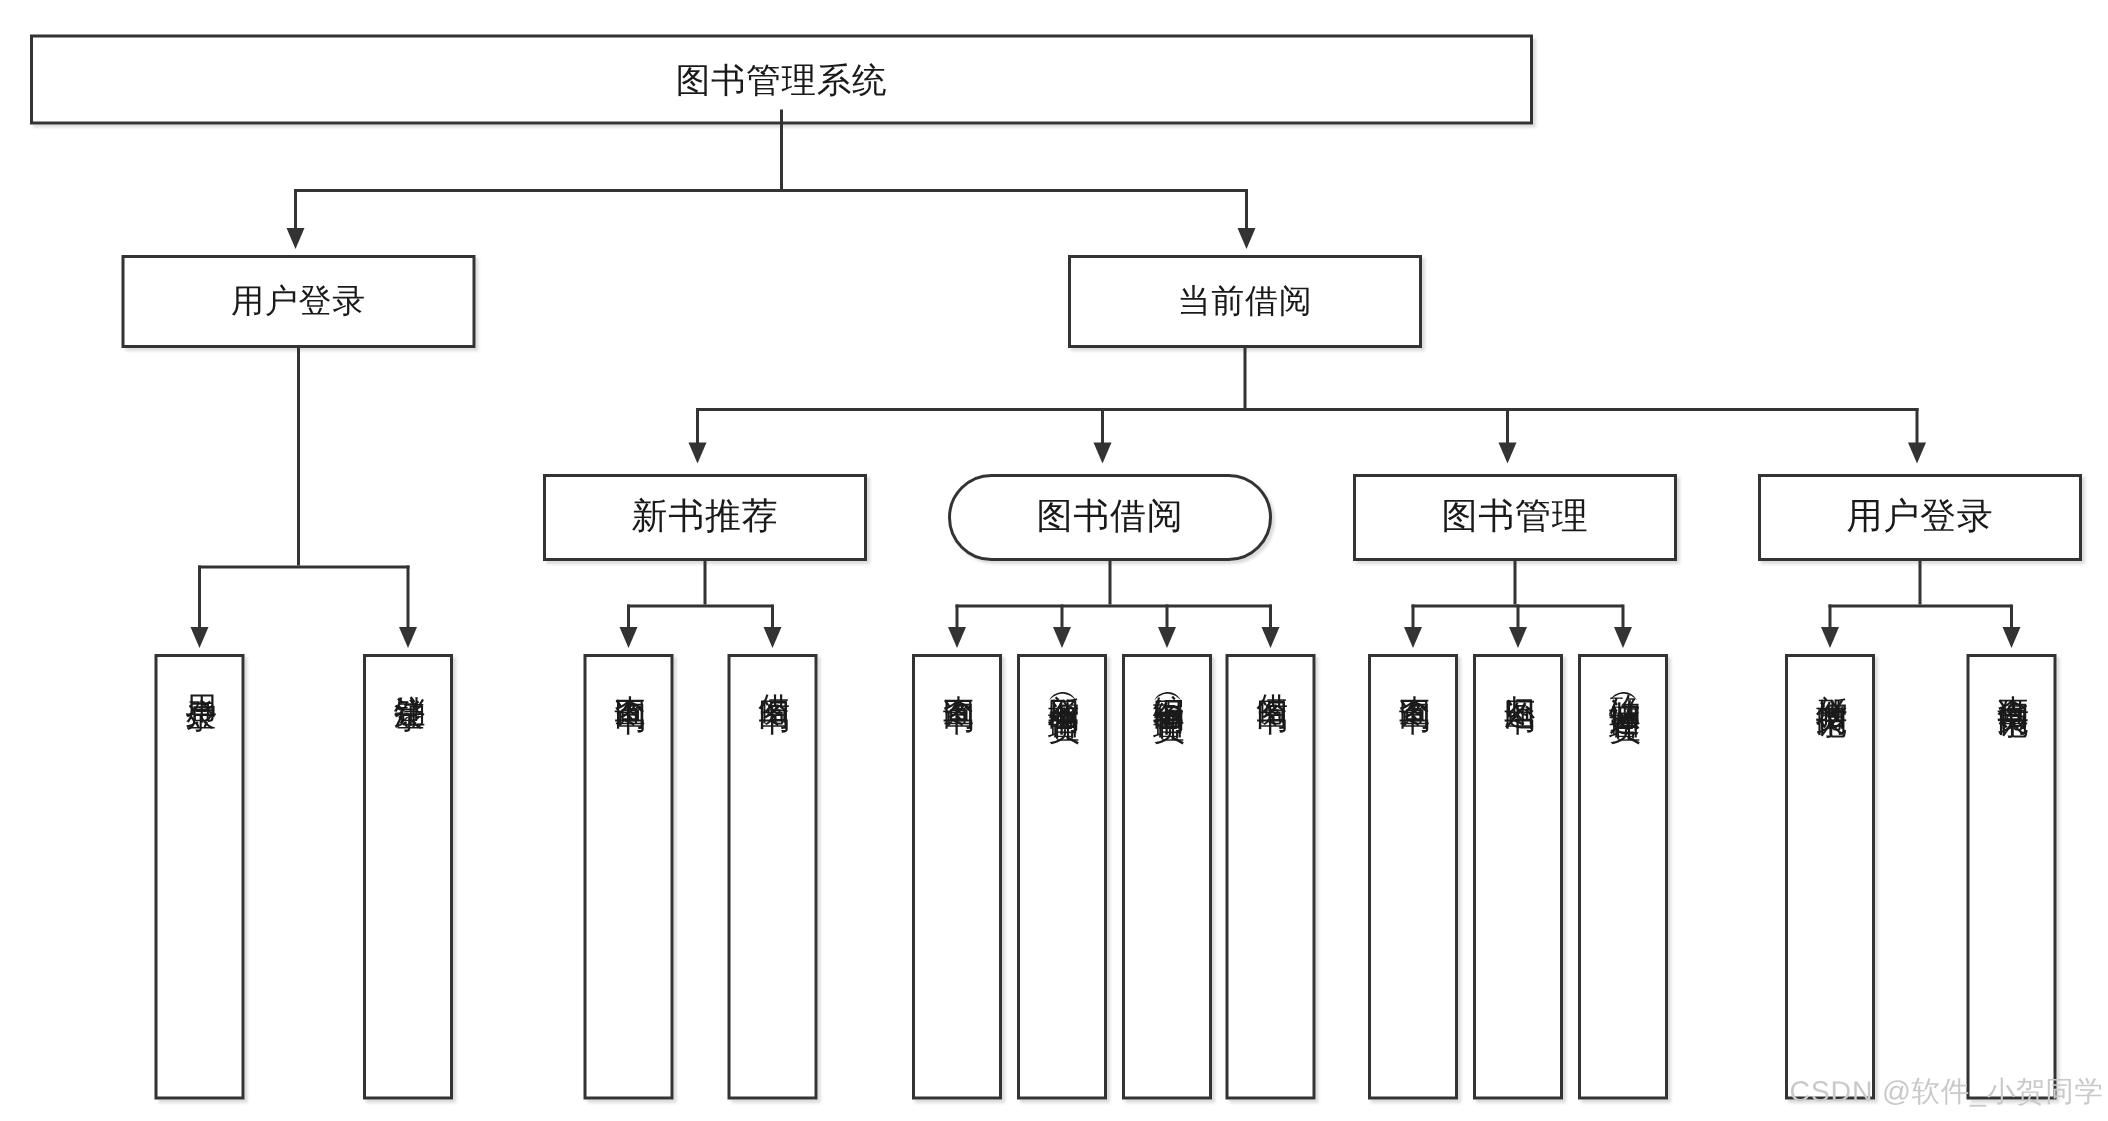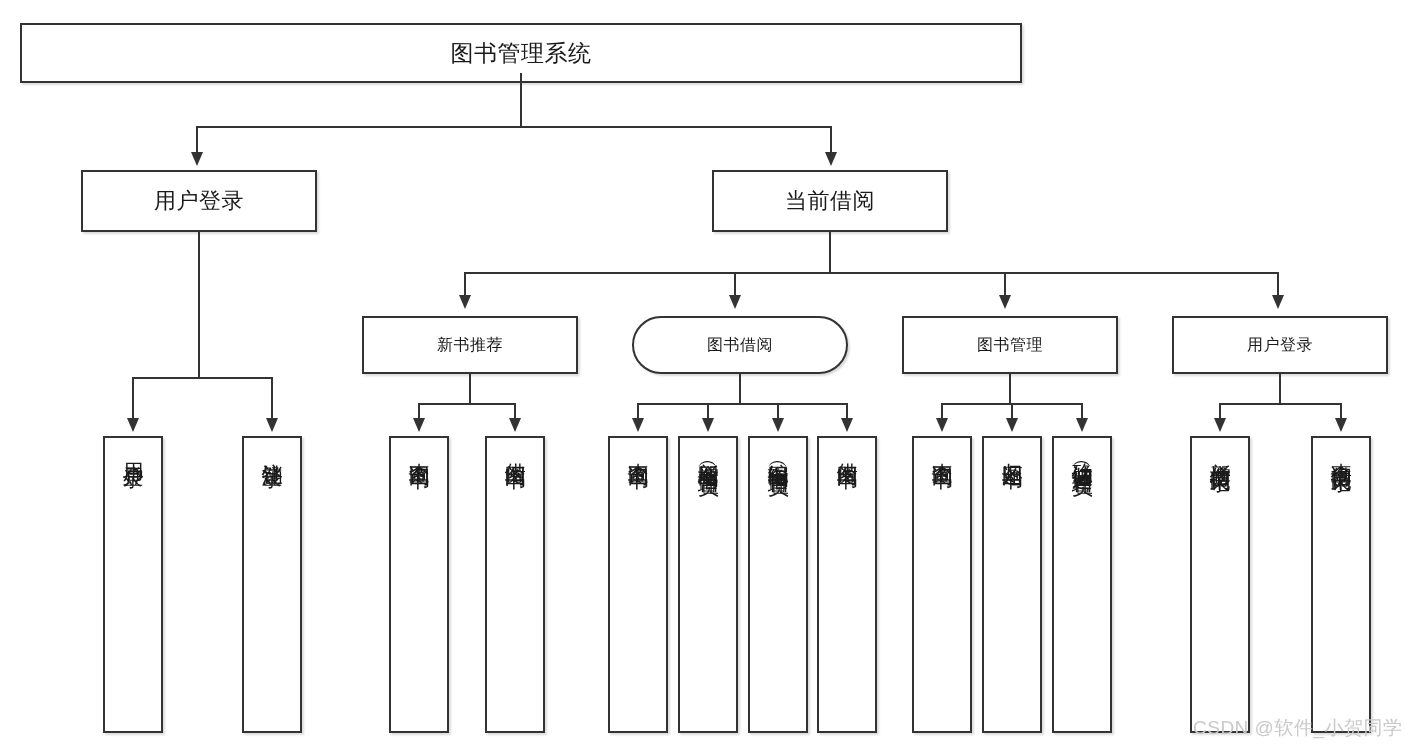--- a/index.html
+++ b/index.html
@@ -33,21 +33,21 @@
     display: block;
     text-align: center;
     line-height: 1.22;
     letter-spacing: 0.5px;
   }
   
   .lvl0 { font-size: 23px; }
   
   .lvl1 { font-size: 22px; }
   
-  .lvl2 { font-size: 16px; }
+  .lvl2 { font-size: 24px; }
   
   .leaf {
     align-items: flex-start;
     justify-content: center;
     padding-top: 8px;
   }
   .leaf .node-label {
     writing-mode: vertical-rl;
     text-orientation: upright;
     font-size: 21px;

